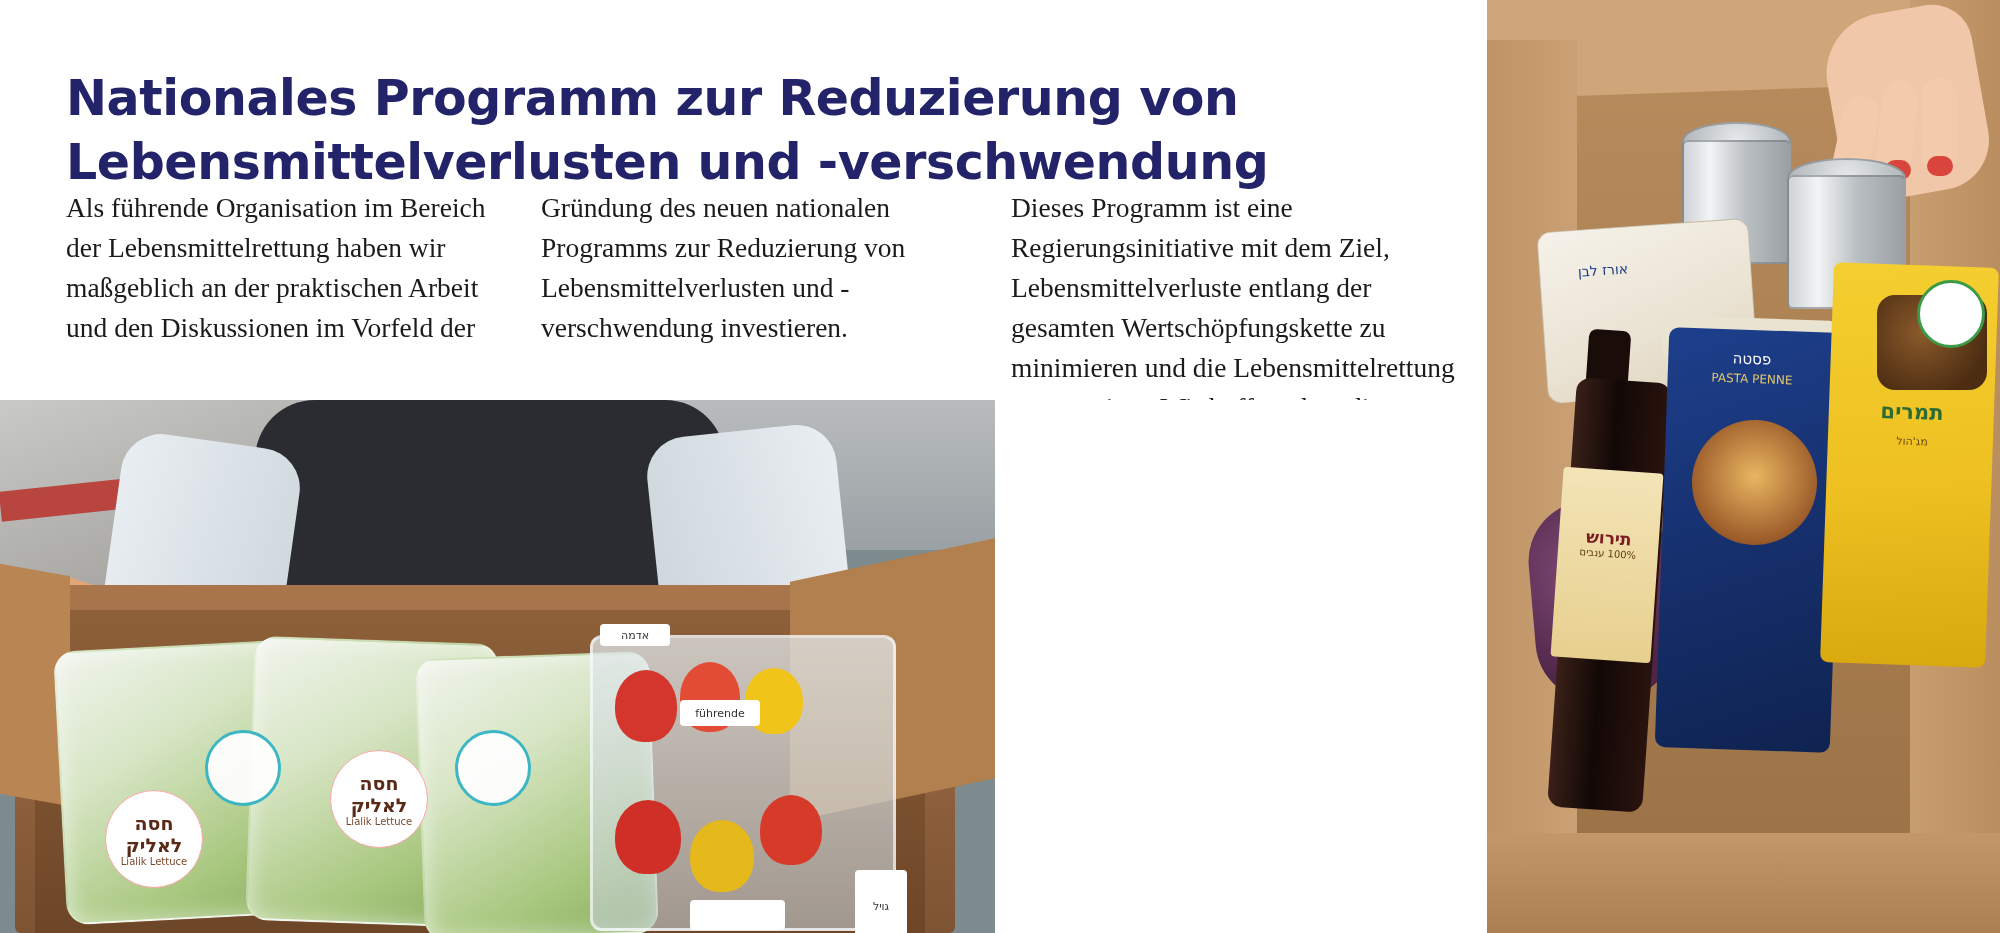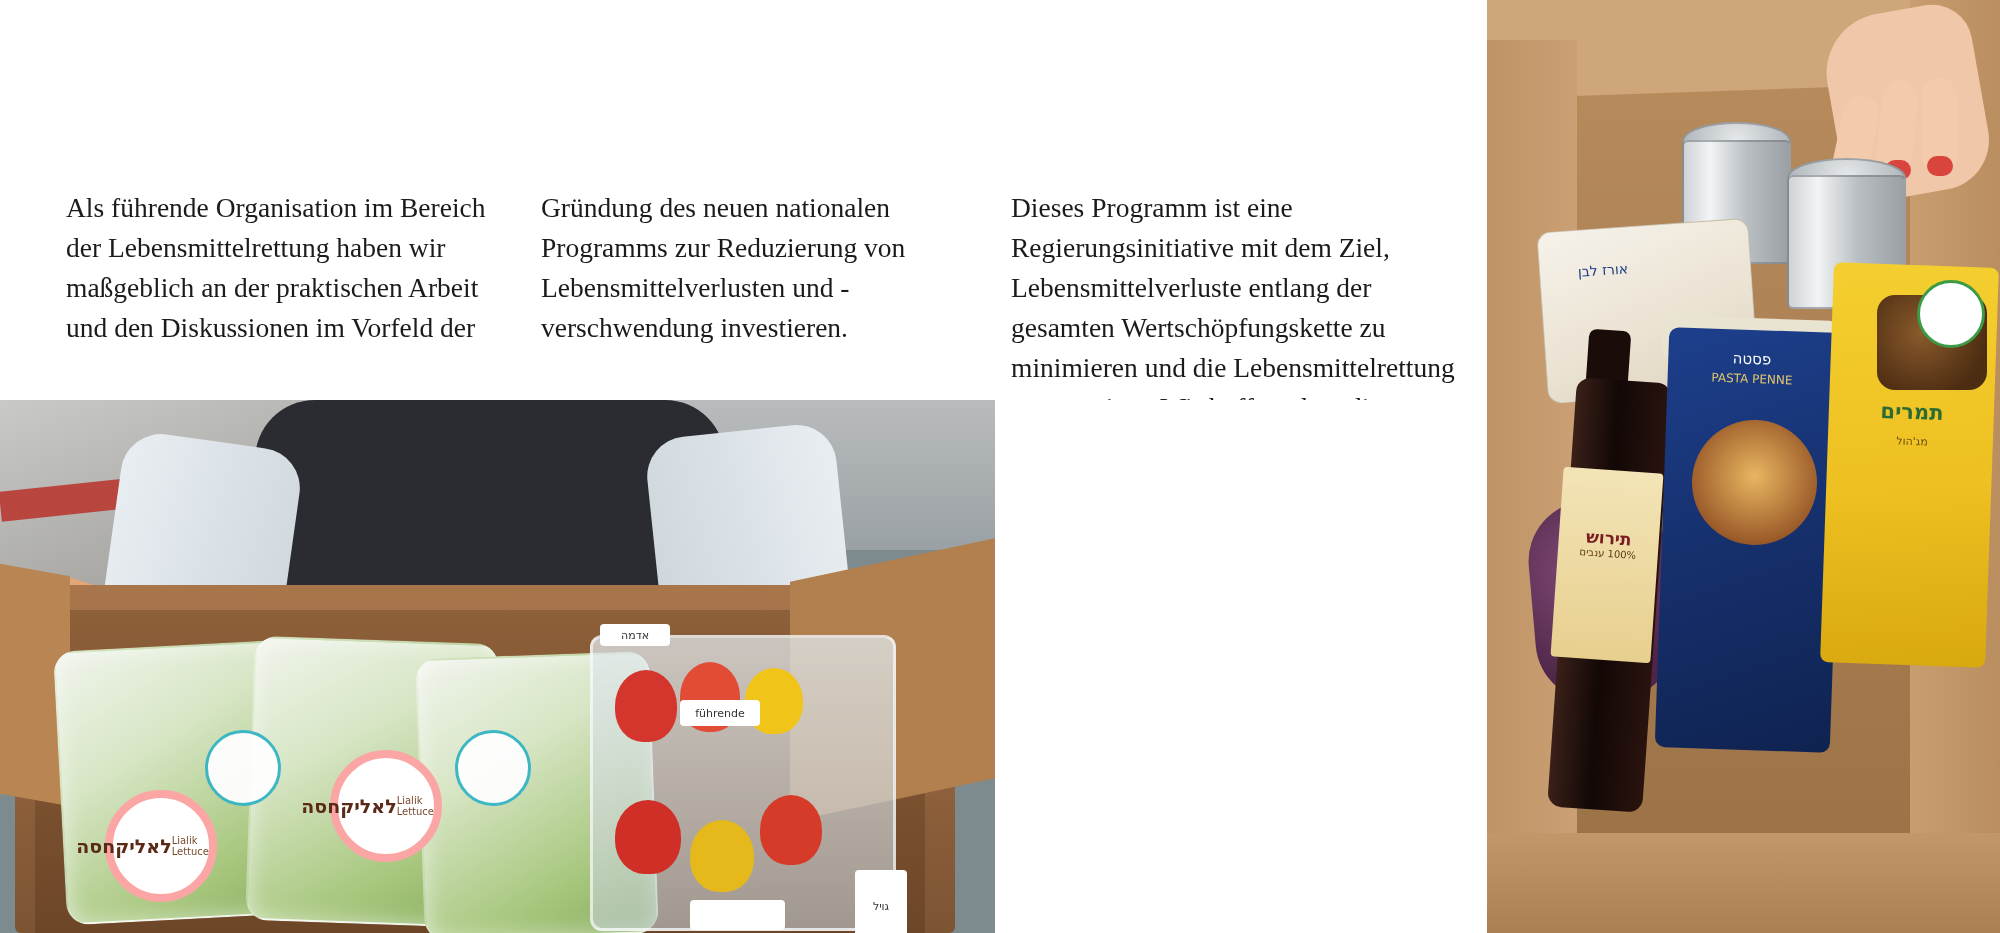--- a/index.html
+++ b/index.html
@@ -124,22 +124,22 @@
     background: linear-gradient(150deg, #f0f4ec 0%, #d8e6c6 35%, #a8c77e 75%, #86ad5b 100%);
     border-radius: 22px;
     box-shadow: inset 0 0 22px rgba(255,255,255,.55);
     border: 2px solid rgba(255,255,255,.45);
   }
   .l1 { left: 60px;  top: 245px; width: 250px; height: 270px; transform: rotate(-3deg); }
   .l2 { left: 250px; top: 240px; width: 240px; height: 280px; transform: rotate(2deg); }
   .l3 { left: 420px; top: 255px; width: 230px; height: 278px; transform: rotate(-2deg); }
   .label-round {
     position: absolute; width: 96px; height: 96px; border-radius: 50%;
-    background: #ffffff; border: 8px solid #fca5a5;
-    display: flex; flex-direction: row; align-items: center; justify-content: flex-end;
+    background: #ffffff; border: 1px solid #fca5a5;
+    display: flex; flex-direction: column; align-items: center; justify-content: center;
     color: #5a2a17; font-family: "DejaVu Sans", sans-serif;
   }
   .label-round .l-big { font-size: 19px; font-weight: 700; direction: rtl; }
   .label-round .l-small { font-size: 10px; color: #7a4a2e; }
   .lr1 { left: 105px; top: 390px; }
   .lr2 { left: 330px; top: 350px; }
   .label-sm {
     position: absolute; width: 70px; height: 70px; border-radius: 50%;
     background: #ffffff; border: 3px solid #35b5c4; opacity: .95;
   }
@@ -327,20 +327,21 @@
     background: #ffffff;
   }
 </style>
 </head>
 <body>
 
 <div class="page">
 
   <div class="content">
 
+    <h1 class="headline">Nationales Programm zur Reduzierung von Lebensmittelverlusten und -verschwendung</h1>
 
     <div class="columns">
       <div class="col col-1">
         <p>Als führende Organisation im Bereich der Lebensmittelrettung haben wir maßgeblich an der praktischen Arbeit und den Diskussionen im Vorfeld der</p>
       </div>
       <div class="col col-2">
         <p>Gründung des neuen nationalen Programms zur Reduzierung von Lebensmittelverlusten und -verschwendung investieren.</p>
       </div>
       <div class="col col-3">
         <p>Dieses Programm ist eine Regierungsinitiative mit dem Ziel, Lebensmittelverluste entlang der gesamten Wertschöpfungskette zu minimieren und die Lebensmittelrettung auszuweiten. Wir hoffen, dass die Regierung im Rahmen der Umsetzung des Programms Organisationen wie Latet, die sich für die Rettung von Lebensmitteln einsetzen, substanziell unterstützen und finanziell fördern wird sowie erheblich in die notwendige Infrastruktur investieren wird.</p>

